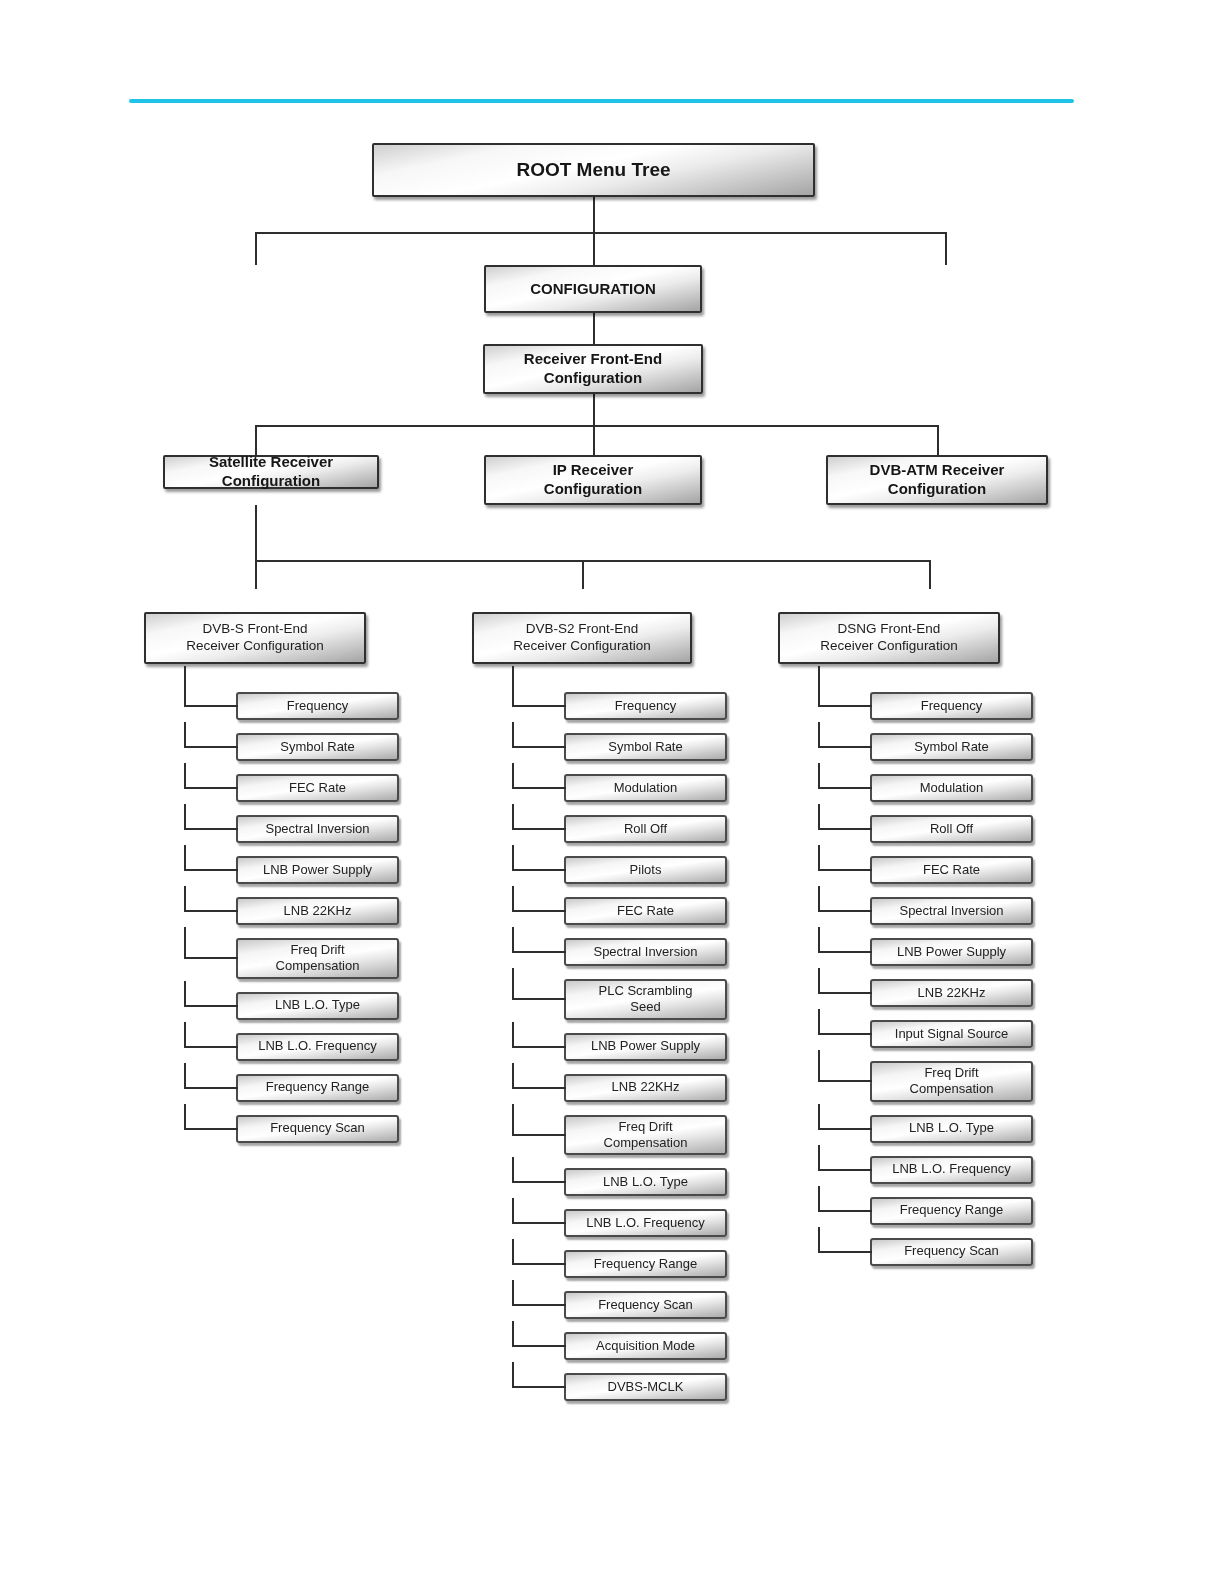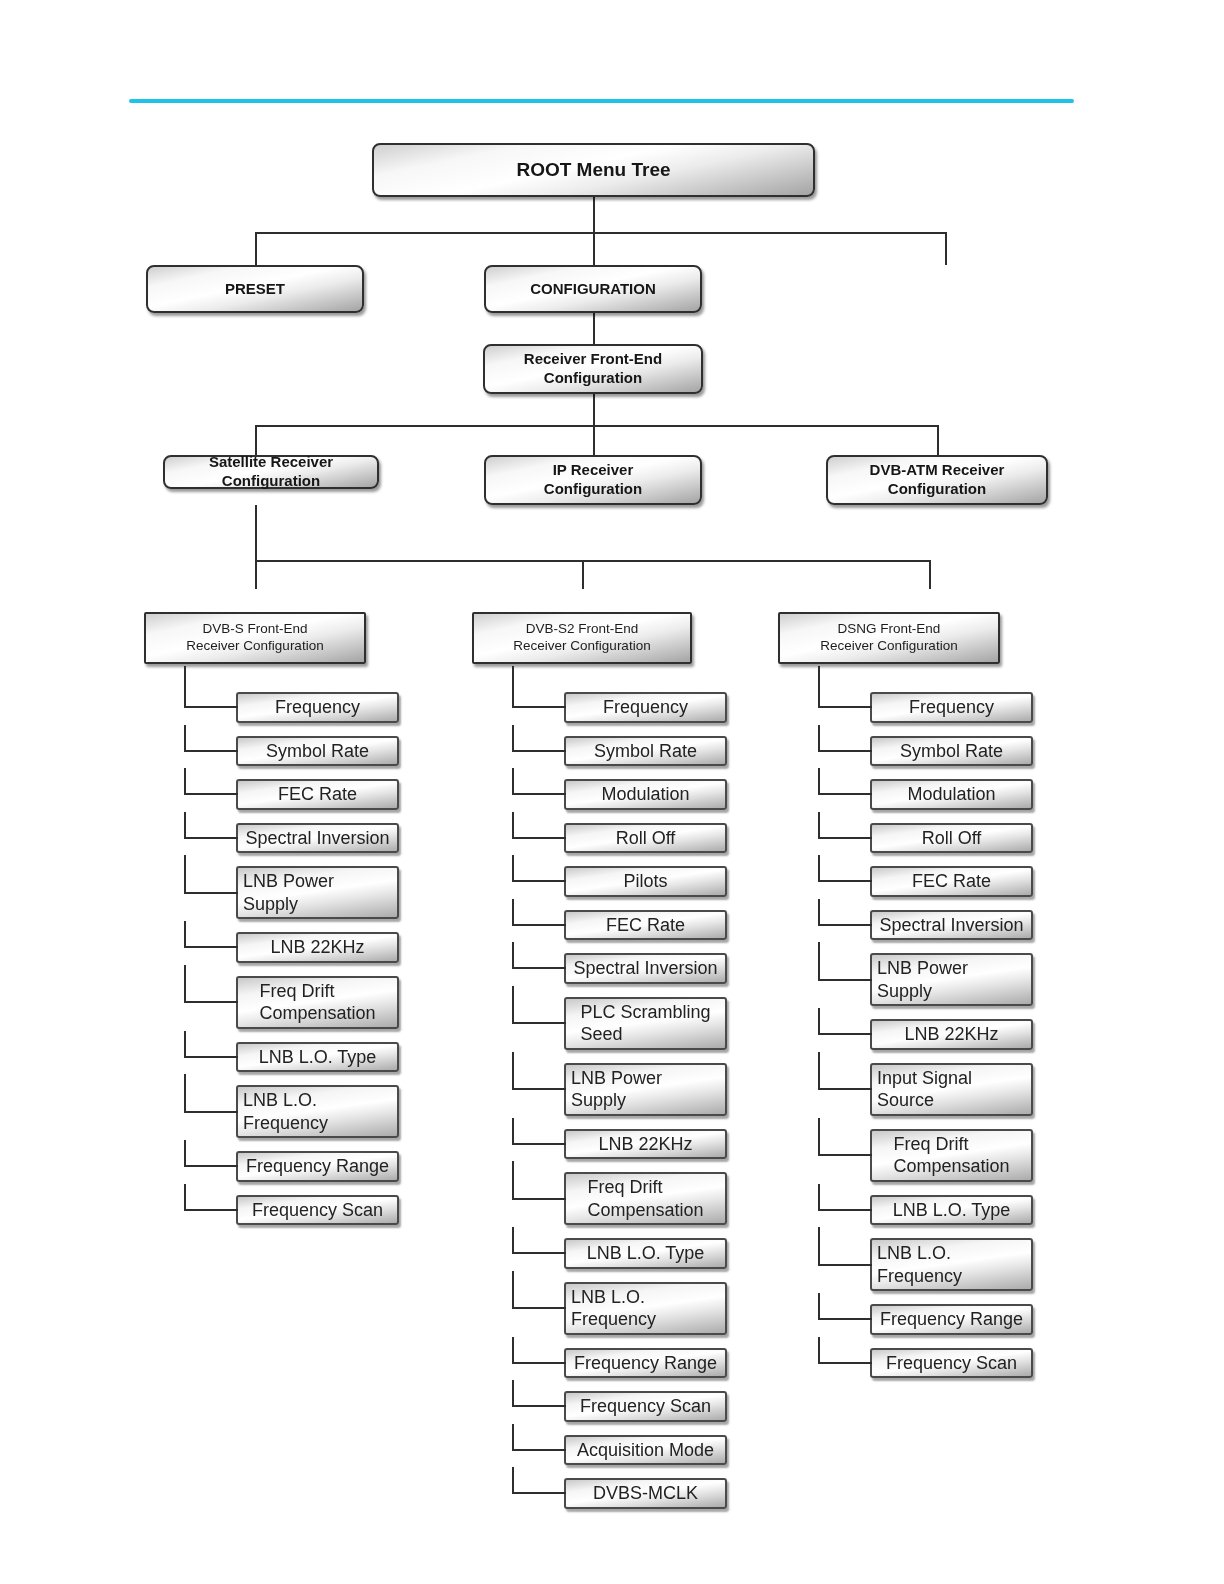--- a/index.html
+++ b/index.html
@@ -9,41 +9,41 @@
   }
   .rule {
     position:absolute; left:129px; top:99px; width:945px; height:4px;
     background:#1fc3e8; border-radius:2px;
   }
   .ln { position:absolute; background:#2e2e2e; }
   .box {
     position:absolute; box-sizing:border-box;
     display:flex; align-items:center; justify-content:center; text-align:center;
     white-space:pre-line; line-height:1.25; color:#161616;
-    border:2px solid #2f2f2f; border-radius:8px;
+    border:2px solid #2f2f2f; border-radius:2px;
     background:linear-gradient(168deg,#cfcfcf 0%,#f7f7f7 22%,#ffffff 45%,#ececec 62%,#a4a4a4 100%);
     box-shadow:2px 3px 3px rgba(0,0,0,0.40);
   }
   .bold { font-weight:bold; font-size:15px; }
   .root { font-size:19px; }
   .col { position:absolute; }
   .pbox {
     box-sizing:border-box; width:100%; height:52px;
     display:flex; align-items:center; justify-content:center; text-align:center;
     white-space:pre-line; line-height:1.25; font-size:13.5px; color:#1d1d1d;
     border:2px solid #2f2f2f; border-radius:2px;
     background:linear-gradient(168deg,#cfcfcf 0%,#f7f7f7 22%,#ffffff 45%,#ececec 62%,#a4a4a4 100%);
     box-shadow:2px 3px 3px rgba(0,0,0,0.40);
     margin-top:23px;
   }
   ul.leaves { list-style:none; margin:0 0 0 92px; padding:0; width:163px; }
   li.leaf {
     position:relative; box-sizing:border-box; min-height:28px; margin-top:13px;
-    display:flex; align-items:center; justify-content:center; 
-    white-space:pre-line; line-height:1.25; font-size:18px; color:#222222;
+    display:flex; align-items:center; justify-content:center; text-align:center;
+    white-space:pre-line; line-height:1.25; font-size:13px; color:#222222;
     border:2px solid #4a4a4a; border-radius:3px; padding:2px 5px;
     background:linear-gradient(172deg,#c9c9c9 0%,#f5f5f5 25%,#ffffff 48%,#e6e6e6 65%,#ababab 100%);
     box-shadow:2px 3px 2px rgba(0,0,0,0.35);
   }
   li.leaf:first-child { margin-top:28px; }
   
   li.leaf::before {
     content:""; position:absolute; left:-54px; width:2px;
     top:-13px; bottom:calc(50% - 1px); background:#2e2e2e;
   }
@@ -73,21 +73,20 @@
   <div class="ln" style="left:593px;top:425px;width:2px;height:30px;"></div>
   <div class="ln" style="left:937px;top:425px;width:2px;height:30px;"></div>
   <div class="ln" style="left:255px;top:505px;width:2px;height:55px;"></div>
   <div class="ln" style="left:255px;top:560px;width:676px;height:2px;"></div>
   <div class="ln" style="left:255px;top:560px;width:2px;height:29px;"></div>
   <div class="ln" style="left:582px;top:560px;width:2px;height:29px;"></div>
   <div class="ln" style="left:929px;top:560px;width:2px;height:29px;"></div>
 
   <div class="box bold root" style="left:372px;top:143px;width:443px;height:54px;">ROOT Menu Tree</div>
 
-  <div class="box bold" style="left:146px;top:265px;width:218px;height:48px;">PRESET</div>
   <div class="box bold" style="left:484px;top:265px;width:218px;height:48px;">CONFIGURATION</div>
 
   <div class="box bold" style="left:483px;top:344px;width:220px;height:50px;">Receiver Front-End
 Configuration</div>
 
   <div class="box bold" style="left:163px;top:455px;width:216px;height:34px;">Satellite Receiver
 Configuration</div>
   <div class="box bold" style="left:484px;top:455px;width:218px;height:50px;">IP Receiver
 Configuration</div>
   <div class="box bold" style="left:826px;top:455px;width:222px;height:50px;">DVB-ATM Receiver

